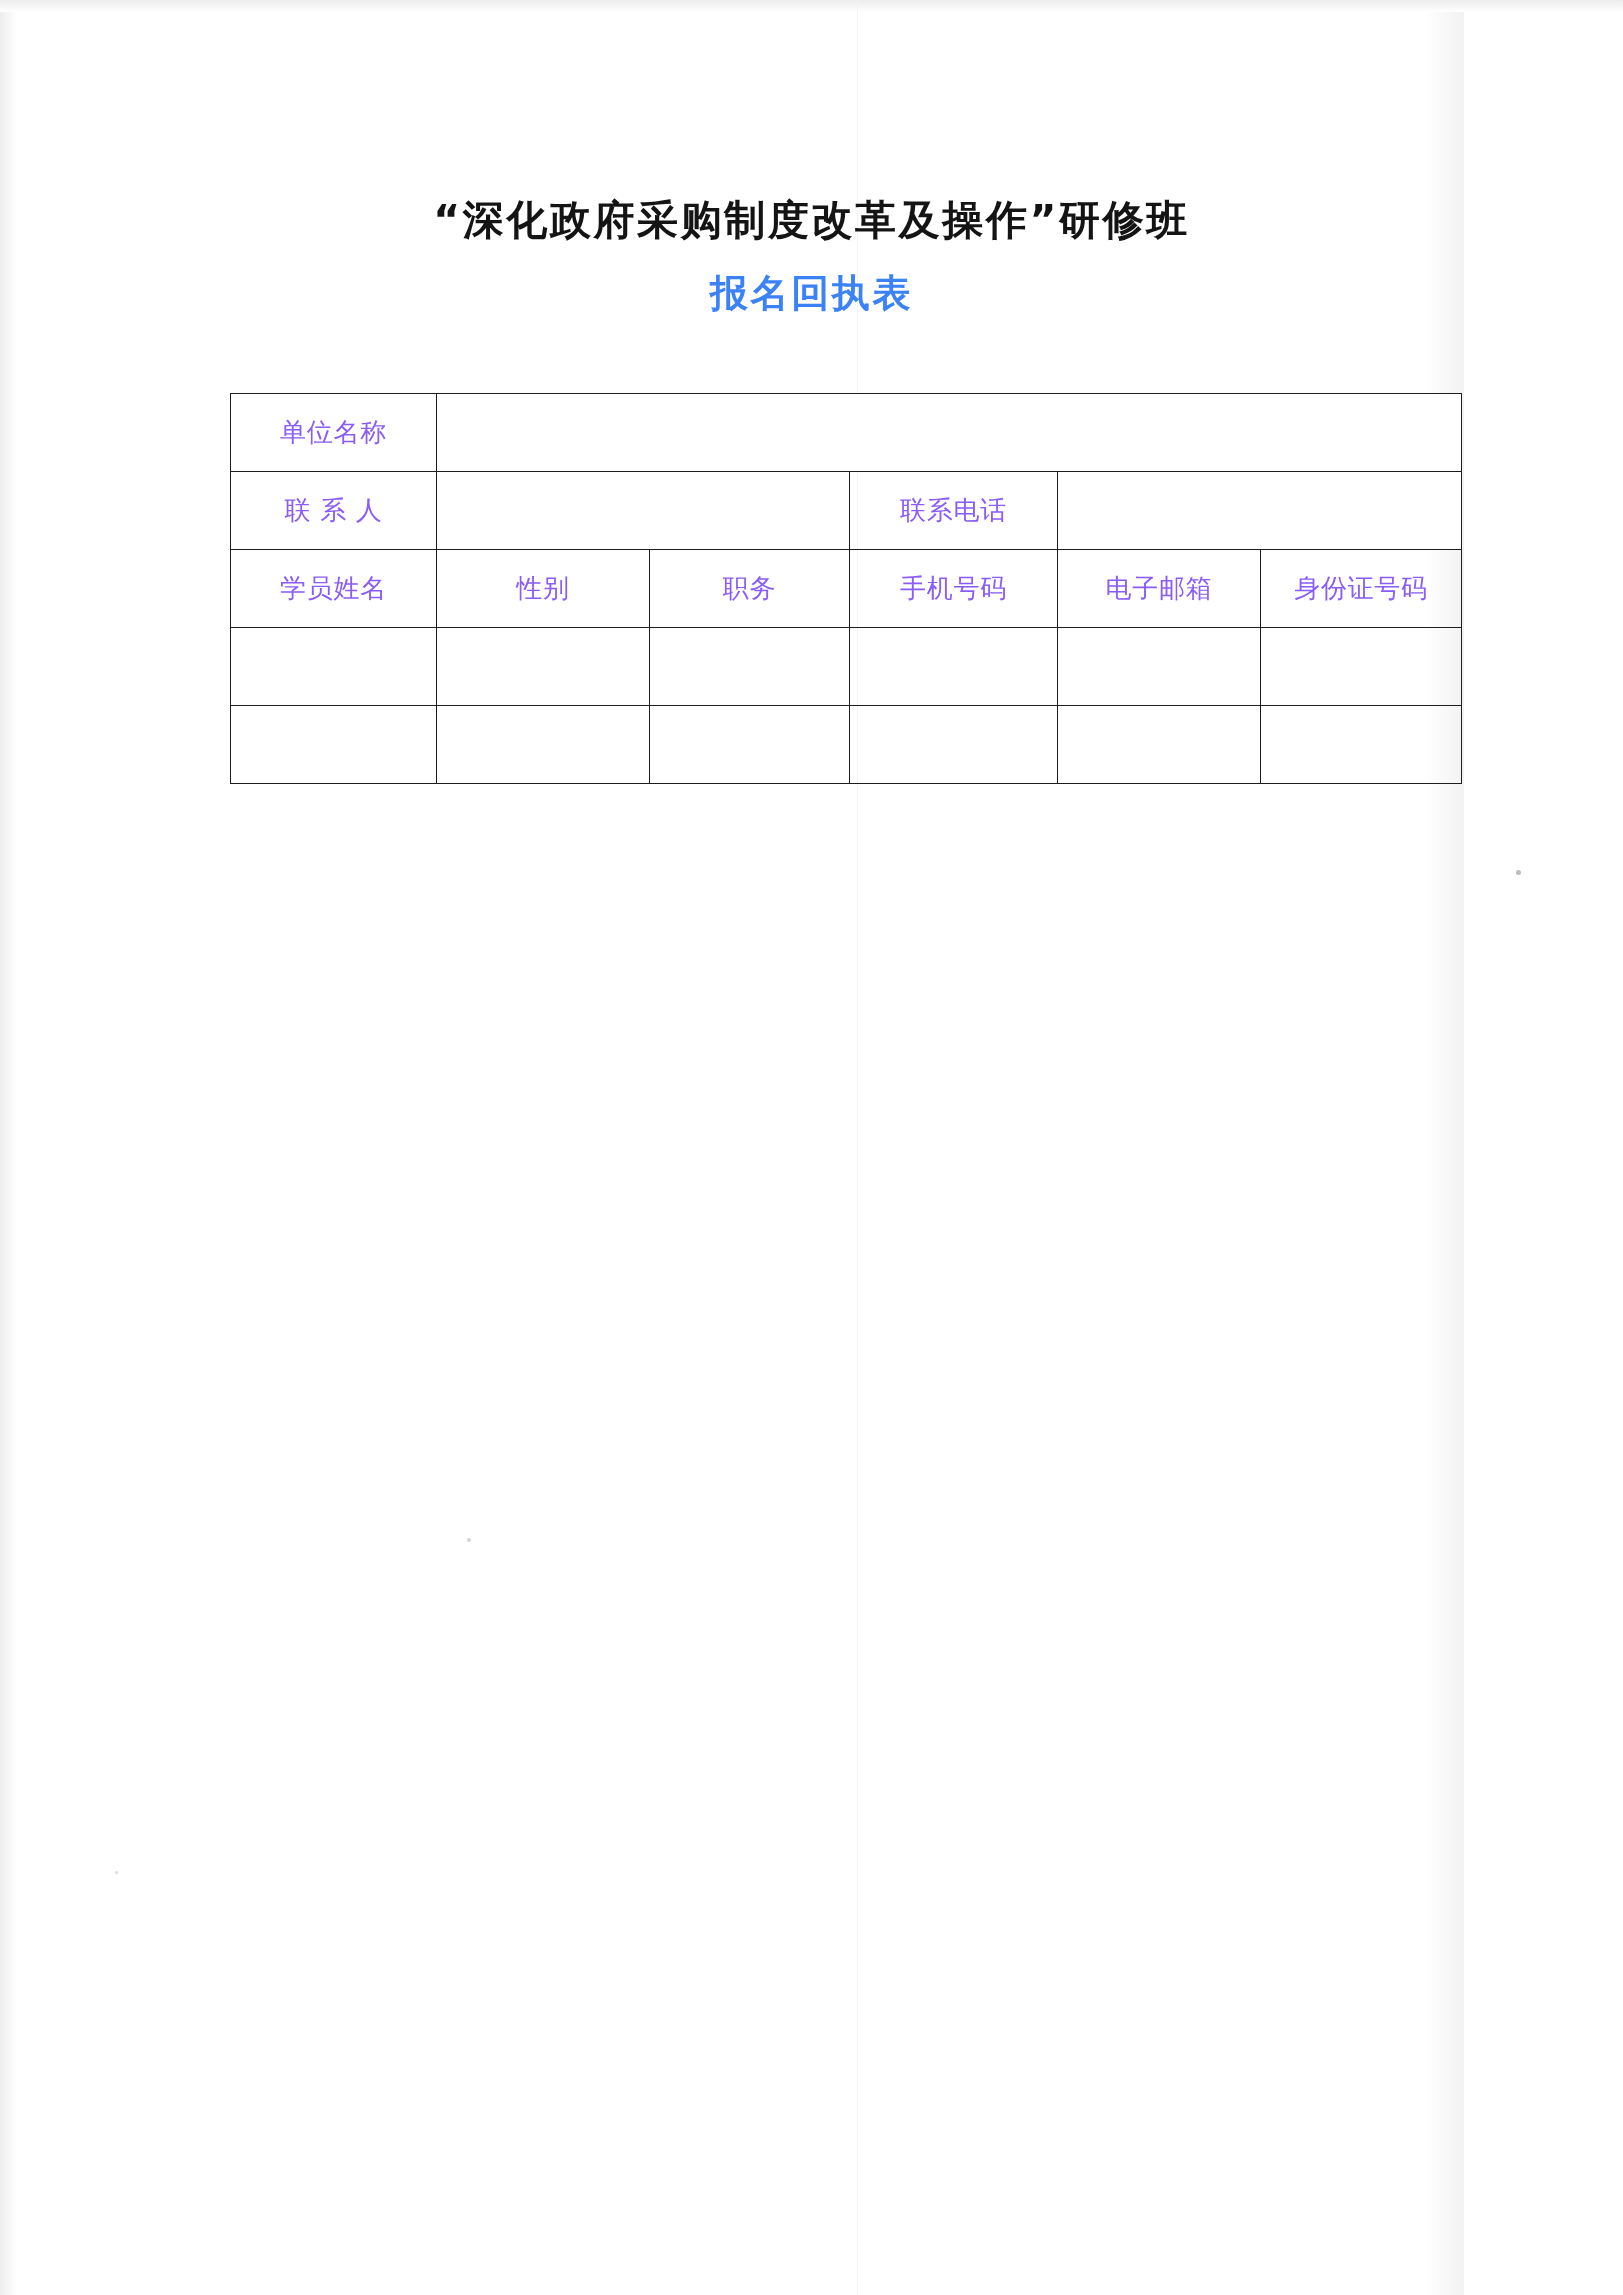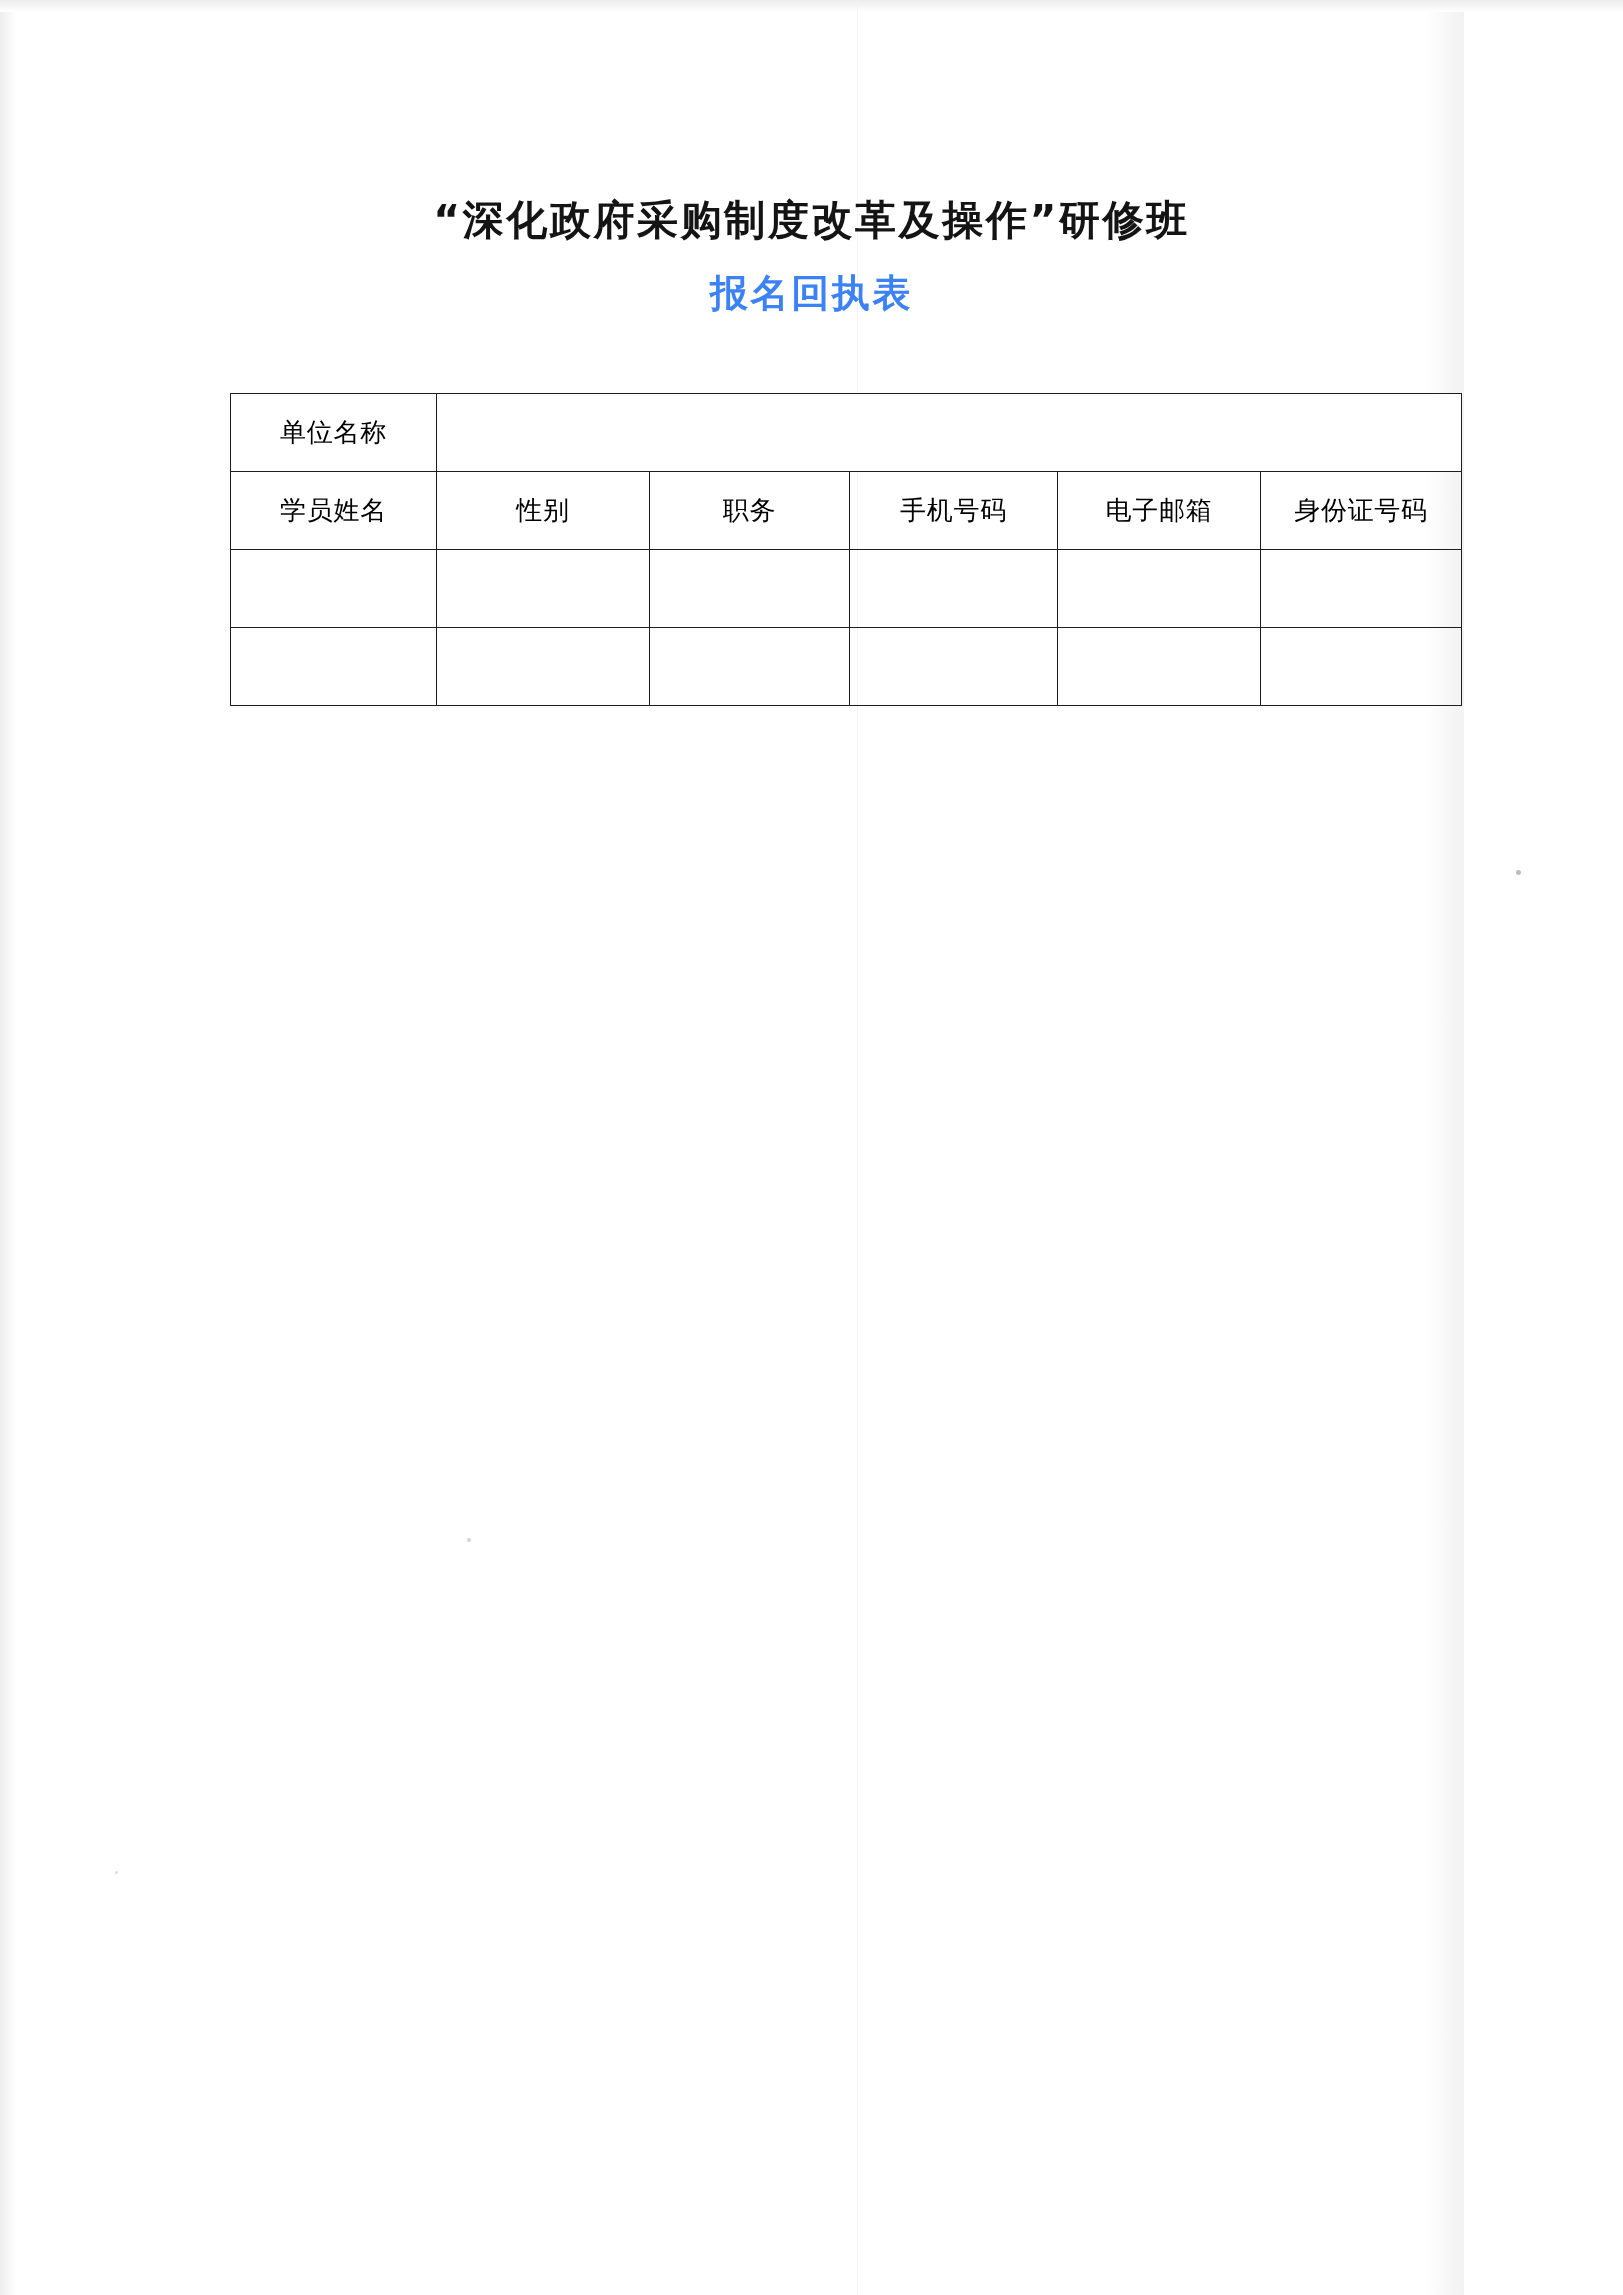--- a/index.html
+++ b/index.html
@@ -86,21 +86,21 @@
     border-collapse: collapse;
     table-layout: fixed;
   }
   .form-table td {
     border: 1.3px solid #1d1d1d;
     height: 77px;
     text-align: center;
     vertical-align: middle;
     font-size: 26px;
     font-family: "DejaVu Sans", "Liberation Sans", sans-serif;
-    color: #000000;
+    color: #8b5cf6;
     padding: 0 8px;
   }
   td.label-cell {
     letter-spacing: 0.7px;
   }
   td.value-cell {
     background: #ffffff;
   }
   td.header-cell {
     letter-spacing: 0.7px;
@@ -147,20 +147,26 @@
         <col class="c4">
         <col class="c5">
         <col class="c6">
     </colgroup>
     <tbody>
       <tr>
         <td class="label-cell">单位名称</td>
         <td class="value-cell" colspan="5"></td>
       </tr>
       <tr>
+        <td class="label-cell">联 系 人</td>
+        <td class="value-cell" colspan="2"></td>
+        <td class="label-cell">联系电话</td>
+        <td class="value-cell" colspan="2"></td>
+      </tr>
+      <tr>
         <td class="header-cell">学员姓名</td>
         <td class="header-cell">性别</td>
         <td class="header-cell">职务</td>
         <td class="header-cell">手机号码</td>
         <td class="header-cell">电子邮箱</td>
         <td class="header-cell">身份证号码</td>
       </tr>
       <tr>
         <td class="blank-cell"></td>
         <td class="blank-cell"></td>

